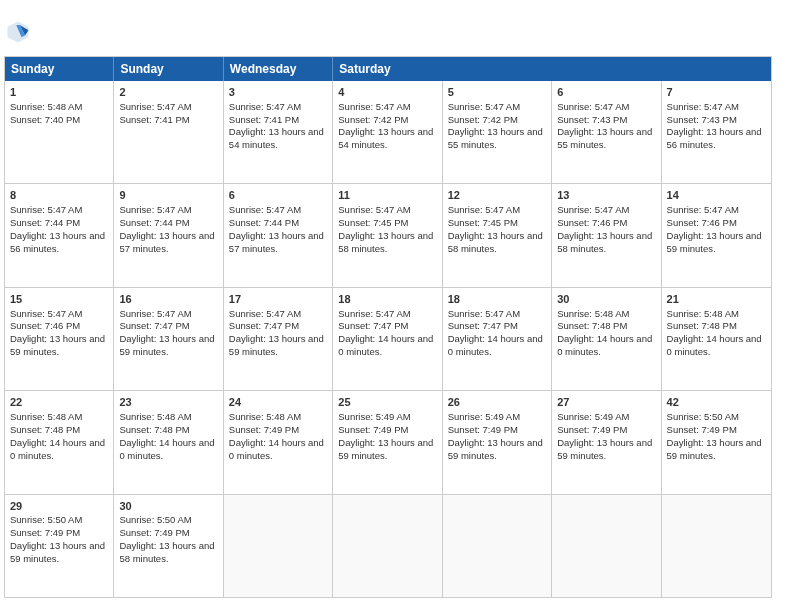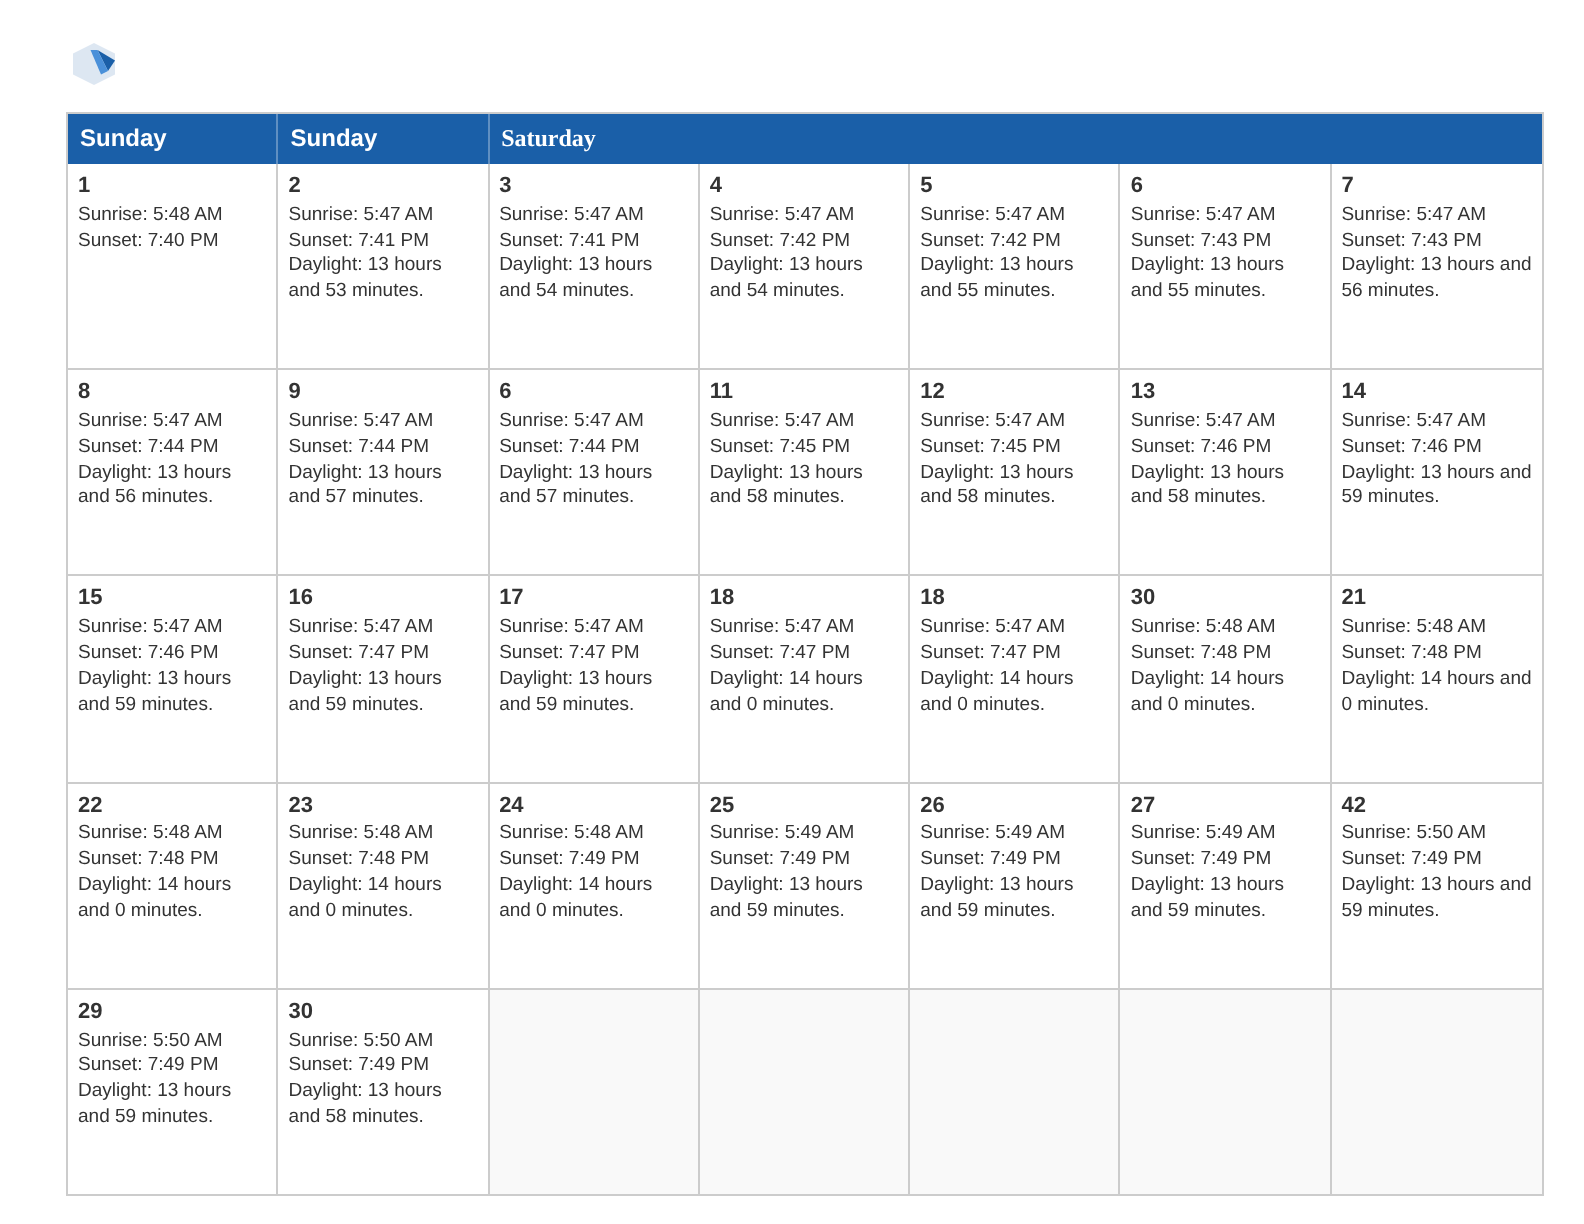--- a/index.html
+++ b/index.html
@@ -6,21 +6,21 @@
     body {
       font-family: Arial, sans-serif;
       background: #fff;
       width: 792px;
       height: 612px;
       overflow: hidden;
     }
     .page {
       width: 792px;
       height: 612px;
-      padding: 18px 20px 14px 33px;
+      padding: 18px 20px 14px 4px;
       display: flex;
       flex-direction: column;
     }
     .header {
       display: flex;
       justify-content: space-between;
       align-items: flex-start;
       margin-bottom: 10px;
     }
     .logo {
@@ -71,21 +71,21 @@
       background: #1a5fa8;
     }
     .cal-header-cell {
       color: #fff;
       font-size: 12px;
       font-weight: bold;
       padding: 5px 6px;
       text-align: left;
       border-right: 1px solid rgba(255,255,255,0.3);
     }
-    .cal-header-cell:last-child { border-right: none; font-family: Liberation Serif, serif; }
+    .cal-header-cell:last-child { border-right: none; }
     .cal-body {
       flex: 1;
       display: flex;
       flex-direction: column;
     }
     .cal-row {
       display: grid;
       grid-template-columns: repeat(7, 1fr);
       flex: 1;
       border-top: 1px solid #ccc;
@@ -128,26 +128,27 @@
     <div class="title-block">
       <div class="month-title"></div>
       <div class="location"></div>
     </div>
   </div>
 
   <div class="calendar">
     <div class="cal-header">
       <div class="cal-header-cell">Sunday</div>
       <div class="cal-header-cell">Sunday</div>
+      <div class="cal-header-cell">Wednesday</div>
       <div class="cal-header-cell">Saturday</div>
     </div>
     <div class="cal-body" id="cal-body">
     <div class="cal-row">
           <div class="cal-cell"><span class="day-num">1</span><span>Sunrise: 5:48 AM</span><br><span>Sunset: 7:40 PM</span><br></div>
-          <div class="cal-cell"><span class="day-num">2</span><span>Sunrise: 5:47 AM</span><br><span>Sunset: 7:41 PM</span><br><span>Daylight: 13 hours and 53 minutes.</span></div>
+          <div class="cal-cell"><span class="day-num">2</span><span>Sunrise: 5:47 AM</span><br><span>Sunset: 7:41 PM</span><br></div>
           <div class="cal-cell"><span class="day-num">3</span><span>Sunrise: 5:47 AM</span><br><span>Sunset: 7:41 PM</span><br><span>Daylight: 13 hours and 54 minutes.</span></div>
           <div class="cal-cell"><span class="day-num">4</span><span>Sunrise: 5:47 AM</span><br><span>Sunset: 7:42 PM</span><br><span>Daylight: 13 hours and 54 minutes.</span></div>
           <div class="cal-cell"><span class="day-num">5</span><span>Sunrise: 5:47 AM</span><br><span>Sunset: 7:42 PM</span><br><span>Daylight: 13 hours and 55 minutes.</span></div>
           <div class="cal-cell"><span class="day-num">6</span><span>Sunrise: 5:47 AM</span><br><span>Sunset: 7:43 PM</span><br><span>Daylight: 13 hours and 55 minutes.</span></div>
           <div class="cal-cell"><span class="day-num">7</span><span>Sunrise: 5:47 AM</span><br><span>Sunset: 7:43 PM</span><br><span>Daylight: 13 hours and 56 minutes.</span></div>
         </div>
         <div class="cal-row">
           <div class="cal-cell"><span class="day-num">8</span><span>Sunrise: 5:47 AM</span><br><span>Sunset: 7:44 PM</span><br><span>Daylight: 13 hours and 56 minutes.</span></div>
           <div class="cal-cell"><span class="day-num">9</span><span>Sunrise: 5:47 AM</span><br><span>Sunset: 7:44 PM</span><br><span>Daylight: 13 hours and 57 minutes.</span></div>
           <div class="cal-cell"><span class="day-num">6</span><span>Sunrise: 5:47 AM</span><br><span>Sunset: 7:44 PM</span><br><span>Daylight: 13 hours and 57 minutes.</span></div>

